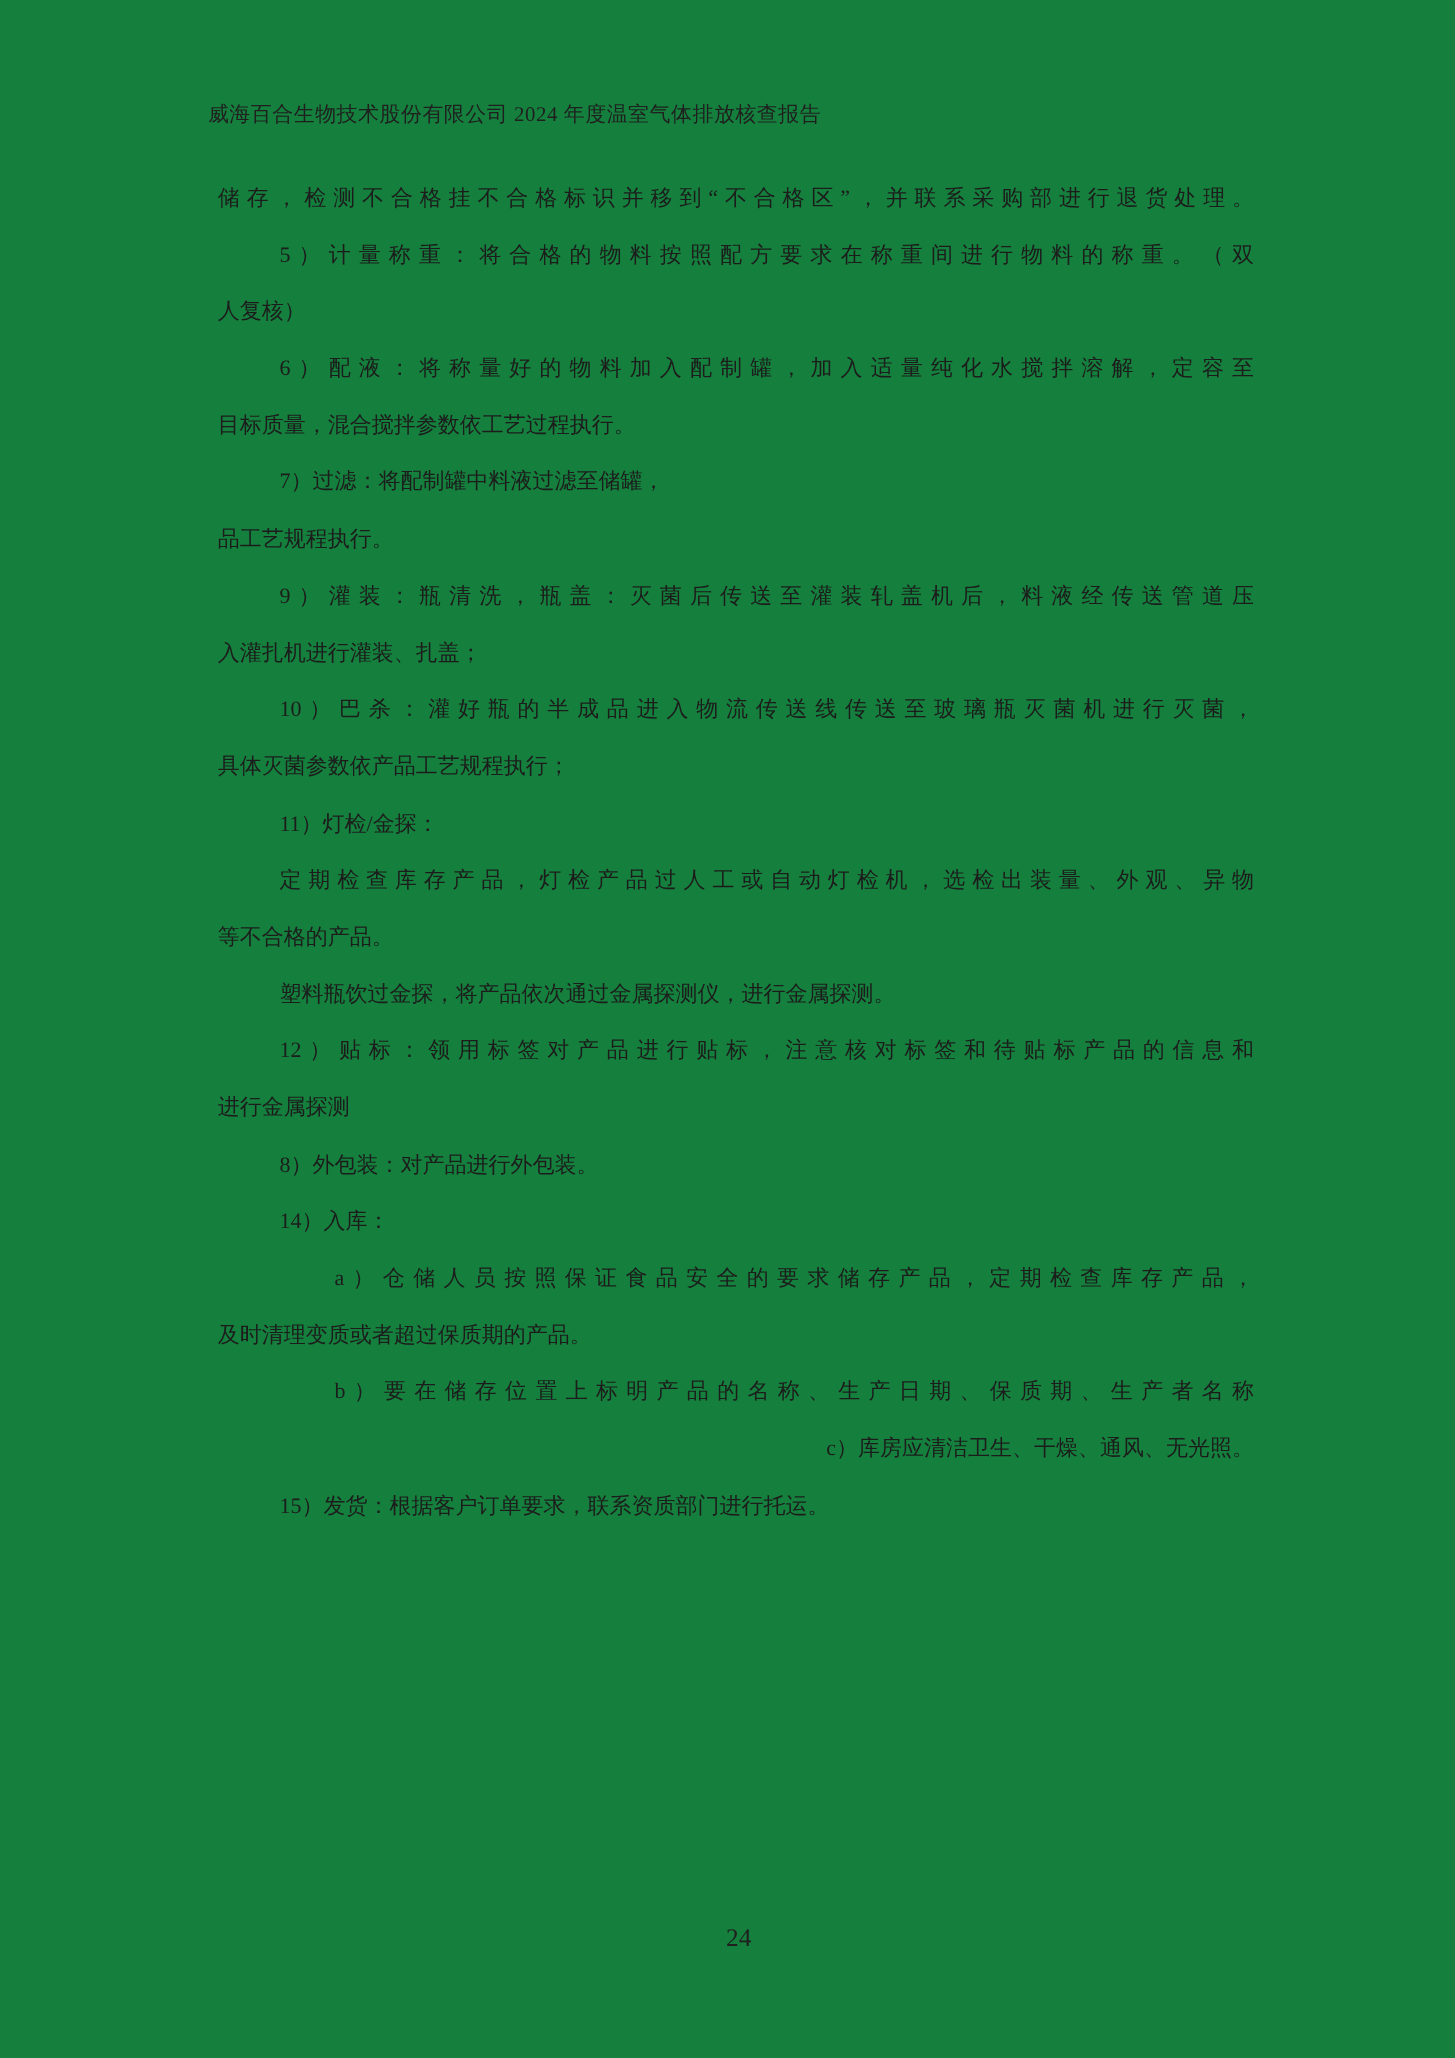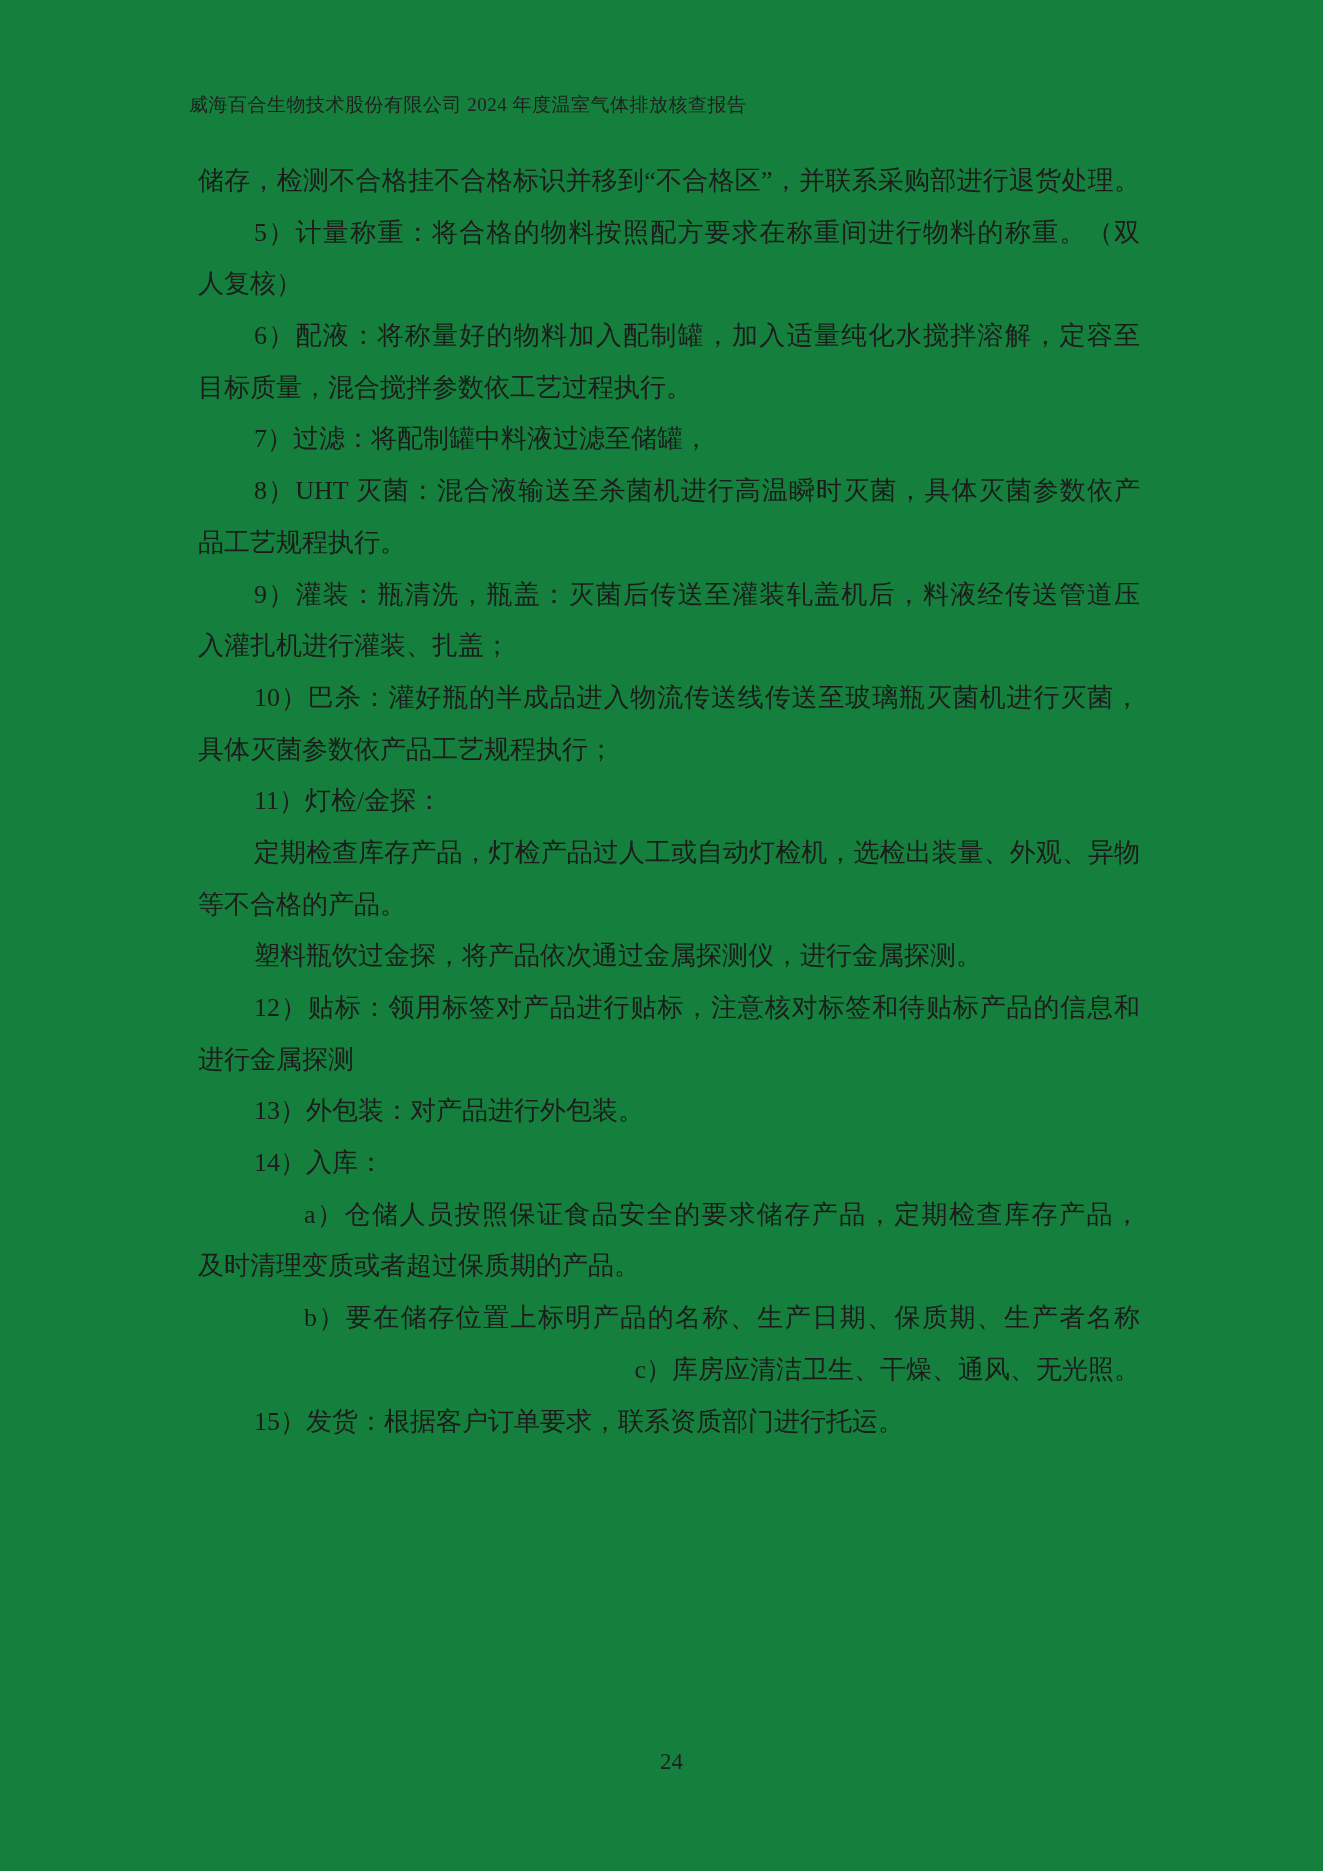--- a/index.html
+++ b/index.html
@@ -28,21 +28,21 @@
   }
   .doc-body {
     position: absolute;
     left: 198px;
     top: 155px;
     width: 942px;
   }
   .line {
     height: 51.7px;
     line-height: 51.7px;
-    font-size: 26px;
+    font-size: 20px;
     white-space: nowrap;
     color: #1c1c1c;
   }
   .line.indent-num { padding-left: 56px; }
   .line.indent-sub { padding-left: 106px; text-align: right; }
   .line.full {
     white-space: normal;
     text-align: justify;
     text-align-last: justify;
     text-justify: inter-character;
@@ -63,33 +63,32 @@
 <div class="page">
   <div class="doc-header">威海百合生物技术股份有限公司 2024 年度温室气体排放核查报告</div>
 
   <div class="doc-body" id="body-lines">
       <div class="line full">储存，检测不合格挂不合格标识并移到“不合格区”，并联系采购部进行退货处理。</div>
       <div class="line indent-num full">5）计量称重：将合格的物料按照配方要求在称重间进行物料的称重。（双</div>
       <div class="line">人复核）</div>
       <div class="line indent-num full">6）配液：将称量好的物料加入配制罐，加入适量纯化水搅拌溶解，定容至</div>
       <div class="line">目标质量，混合搅拌参数依工艺过程执行。</div>
       <div class="line indent-num">7）过滤：将配制罐中料液过滤至储罐，</div>
-      <div class="line indent-num full">8）UHT 灭菌：混合液输送至杀菌机进行高温瞬时灭菌，具体灭菌参数依产</div>
       <div class="line">品工艺规程执行。</div>
       <div class="line indent-num full">9）灌装：瓶清洗，瓶盖：灭菌后传送至灌装轧盖机后，料液经传送管道压</div>
       <div class="line">入灌扎机进行灌装、扎盖；</div>
       <div class="line indent-num full">10）巴杀：灌好瓶的半成品进入物流传送线传送至玻璃瓶灭菌机进行灭菌，</div>
       <div class="line">具体灭菌参数依产品工艺规程执行；</div>
       <div class="line indent-num">11）灯检/金探：</div>
       <div class="line indent-num full">定期检查库存产品，灯检产品过人工或自动灯检机，选检出装量、外观、异物</div>
       <div class="line">等不合格的产品。</div>
       <div class="line indent-num">塑料瓶饮过金探，将产品依次通过金属探测仪，进行金属探测。</div>
       <div class="line indent-num full">12）贴标：领用标签对产品进行贴标，注意核对标签和待贴标产品的信息和</div>
       <div class="line">进行金属探测</div>
-      <div class="line indent-num">13）外包装：对产品进行外包装。</div>
+      <div class="line indent-num">8）外包装：对产品进行外包装。</div>
       <div class="line indent-num">14）入库：</div>
       <div class="line indent-sub full">a）仓储人员按照保证食品安全的要求储存产品，定期检查库存产品，</div>
       <div class="line">及时清理变质或者超过保质期的产品。</div>
       <div class="line indent-sub full">b）要在储存位置上标明产品的名称、生产日期、保质期、生产者名称</div>
       <div class="line indent-sub">c）库房应清洁卫生、干燥、通风、无光照。</div>
       <div class="line indent-num">15）发货：根据客户订单要求，联系资质部门进行托运。</div>
     </div>
 
   <div class="doc-footer">24</div>
 </div>

